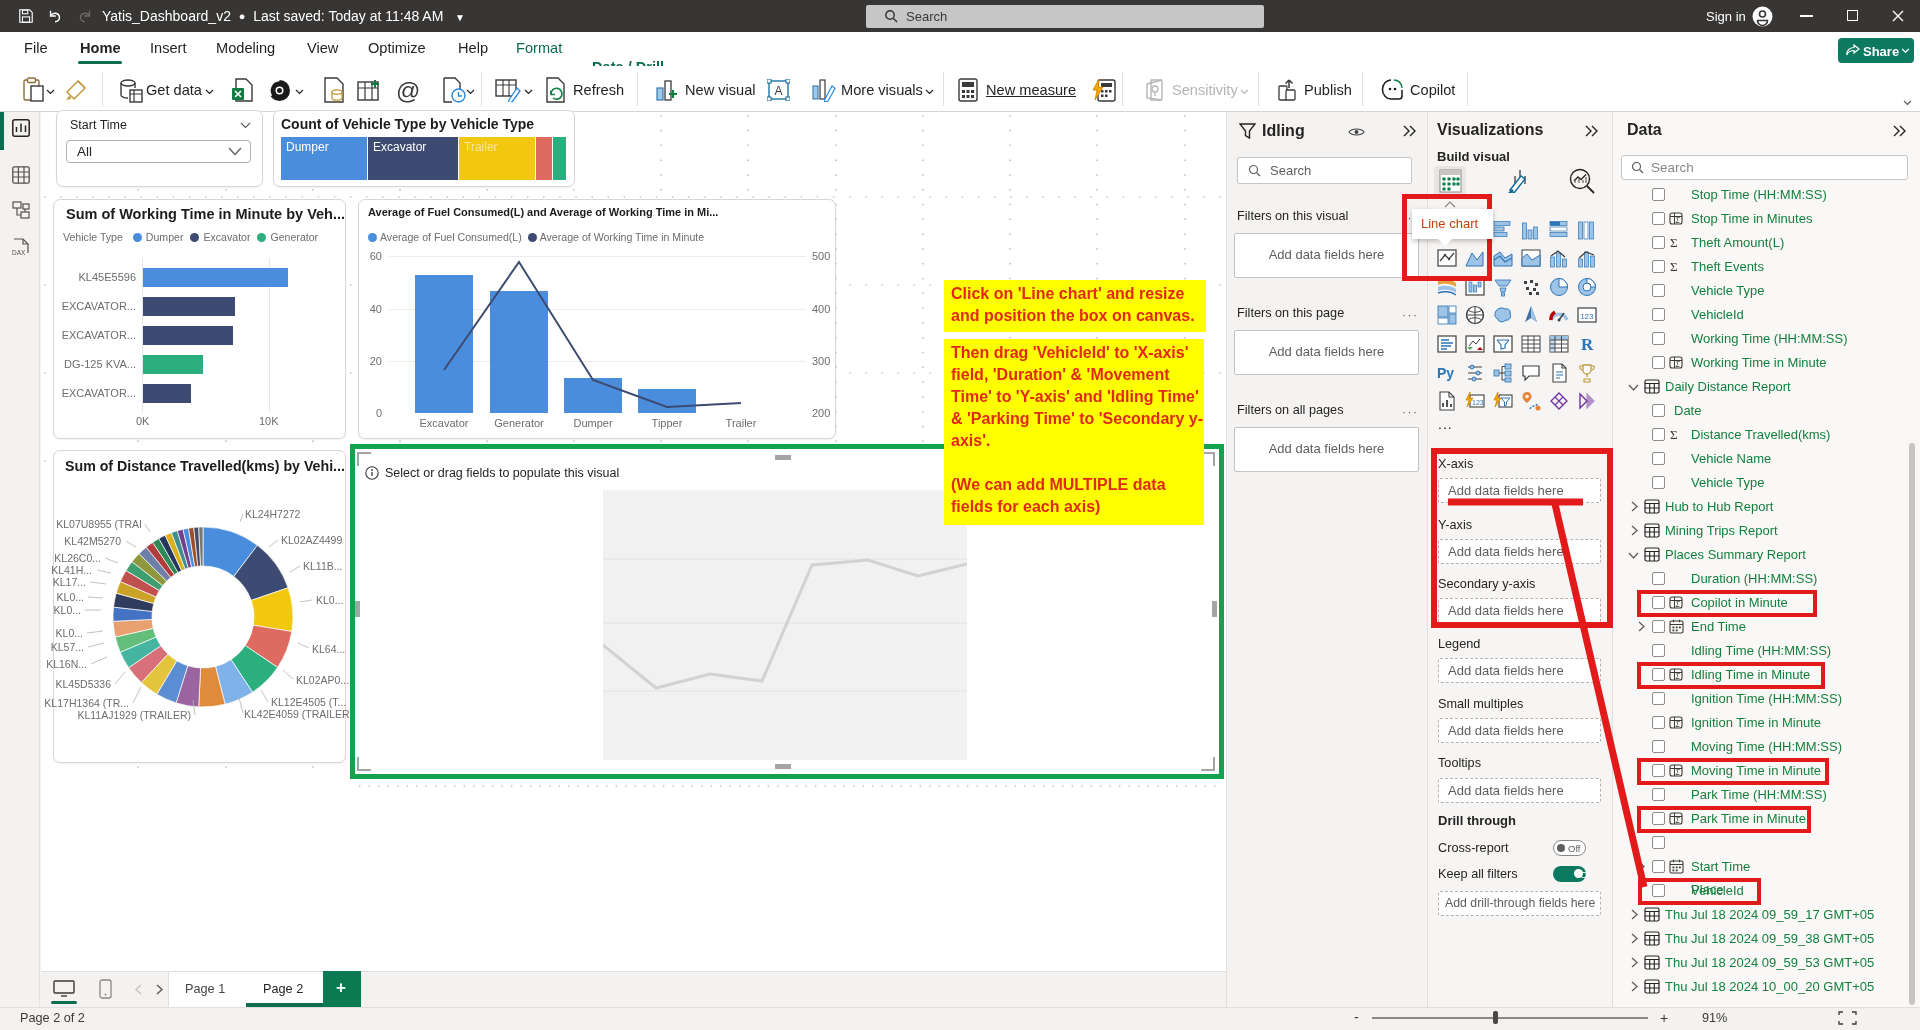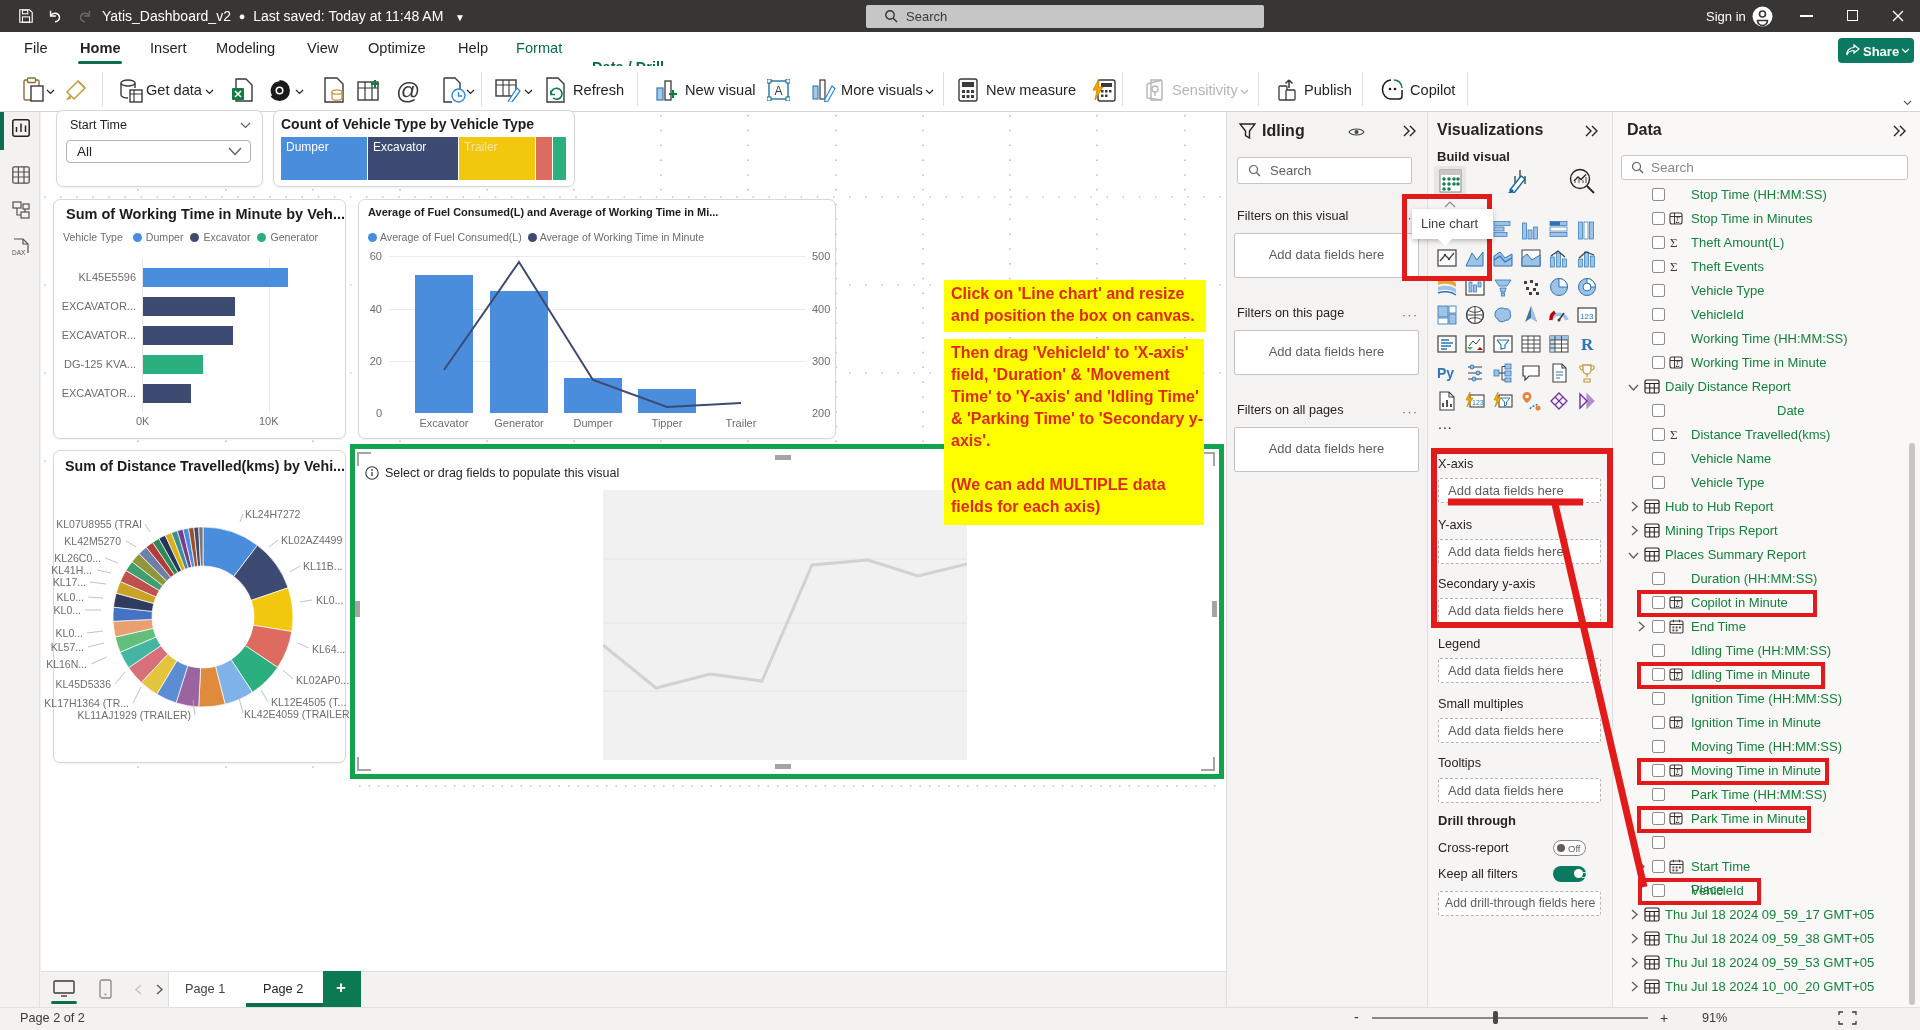--- a/index.html
+++ b/index.html
@@ -173,21 +173,21 @@
 <rect x="5" y="4" width="12" height="5" fill="#3b3a39"></rect>
 <g fill="#3b3a39">
       <rect x="5" y="12" width="3" height="3"></rect>
       <rect x="9.5" y="12" width="3" height="3"></rect>
       <rect x="14" y="12" width="3" height="3"></rect>
       <rect x="5" y="17" width="3" height="3"></rect>
       <rect x="9.5" y="17" width="3" height="3"></rect>
       <rect x="14" y="17" width="3" height="3"></rect>
     </g>
   </svg>
-<div class="abs" style="left:986px;top:82px;font-size:14.6px;color:#252423;white-space:nowrap;">New measure</div>
+<div class="abs" style="left:986px;top:82px;font-size:14.6px;color:#252423;white-space:nowrap;text-decoration:underline;">New measure</div>
 <svg class="tb-ic" style="left:1092px;top:78px;" width="24" height="24" viewBox="0 0 24 24">
 <rect x="6" y="2" width="17" height="21" rx="2" fill="#fff" stroke="#3b3a39" stroke-width="1.4"></rect>
 <g fill="#3b3a39">
       <rect x="9" y="5" width="11" height="4"></rect>
       <rect x="9" y="12" width="2.5" height="2.5"></rect>
       <rect x="13" y="12" width="2.5" height="2.5"></rect>
       <rect x="17" y="12" width="2.5" height="2.5"></rect>
       <rect x="9" y="16.5" width="2.5" height="2.5"></rect>
       <rect x="13" y="16.5" width="2.5" height="2.5"></rect>
     </g>
@@ -761,21 +761,21 @@
 <div class="dfield" style="left:1691px;top:355px;">Working Time in Minute</div>
 <svg class="abs" style="left:1628px;top:384px;" width="11" height="7" viewBox="0 0 11 7">
     <path d="M1 1 L5.5 6 L10 1" fill="none" stroke="#605e5c" stroke-width="1.3"></path>
   </svg>
 <svg class="abs" style="left:1644px;top:379px;" width="16" height="15" viewBox="0 0 16 15">
 <rect x="1" y="1" width="14" height="13" rx="1.5" fill="none" stroke="#252423" stroke-width="1.2"></rect>
 <path d="M1 4.5 h14 M5.7 4.5 V14 M10.3 4.5 V14 M1 9 h14" stroke="#252423" stroke-width="1.1"></path>
   </svg>
 <div class="dfield" style="left:1665px;top:379px;">Daily Distance Report</div>
 <div class="cbx" style="left:1652px;top:404px;"></div>
-<div class="dfield" style="left:1777px;top:403px;">Date</div>
+<div class="dfield" style="left:1674px;top:403px;">Date</div>
 <div class="cbx" style="left:1652px;top:428px;"></div>
 <div class="abs" style="left:1670px;top:427px;font-size:13px;color:#3b3a39;font-family:'Liberation Serif',serif;">Σ</div>
 <div class="dfield" style="left:1691px;top:427px;">Distance Travelled(kms)</div>
 <div class="cbx" style="left:1652px;top:452px;"></div>
 <div class="dfield" style="left:1691px;top:451px;">Vehicle Name</div>
 <div class="cbx" style="left:1652px;top:476px;"></div>
 <div class="dfield" style="left:1691px;top:475px;">Vehicle Type</div>
 <svg class="abs" style="left:1631px;top:501px;" width="7" height="11" viewBox="0 0 7 11">
     <path d="M1 1 L6 5.5 L1 10" fill="none" stroke="#605e5c" stroke-width="1.3"></path>
   </svg>
@@ -909,21 +909,21 @@
     <path d="M1 1 L6 5.5 L1 10" fill="none" stroke="#605e5c" stroke-width="1.3"></path>
   </svg>
 <svg class="abs" style="left:1644px;top:979px;" width="16" height="15" viewBox="0 0 16 15">
 <rect x="1" y="1" width="14" height="13" rx="1.5" fill="none" stroke="#252423" stroke-width="1.2"></rect>
 <path d="M1 4.5 h14 M5.7 4.5 V14 M10.3 4.5 V14 M1 9 h14" stroke="#252423" stroke-width="1.1"></path>
   </svg>
 <div class="dfield" style="left:1665px;top:979px;">Thu Jul 18 2024 10_00_20 GMT+05</div>
 <div class="abs" style="left:1909px;top:443px;width:6px;height:562px;background:#c8c6c4;border-radius:3px;"></div>
 <div class="redbox" style="left:1402px;top:194px;width:90px;height:87px;z-index:40;border-width:5px;"></div>
 <div class="abs" style="left:1412px;top:209px;width:81px;height:30px;background:#fff;box-shadow:0 2px 5px rgba(0,0,0,0.25);z-index:41;"></div>
-<div class="abs" style="left:1421px;top:216px;font-size:13px;color:#404040;z-index:42;">Line chart</div>
+<div class="abs" style="left:1421px;top:216px;font-size:13px;color:#c2410c;z-index:42;">Line chart</div>
 <svg class="abs" style="left:1438px;top:239px;z-index:42;" width="14" height="8" viewBox="0 0 14 8">
     <path d="M0 0 L7 7 L14 0z" fill="#fff"></path>
   </svg>
 <svg class="abs" style="left:1444px;top:201px;z-index:39;" width="12" height="7" viewBox="0 0 12 7">
     <path d="M1 6 L6 1 L11 6" fill="none" stroke="#8a8886" stroke-width="1.2"></path>
   </svg>
 <div class="redbox" style="left:1431px;top:448px;width:182px;height:180px;z-index:40;border-width:6px;"></div>
 <svg class="abs" style="left:1420px;top:490px;width:260px;height:420px;z-index:44;" viewBox="0 0 260 420">
 <line x1="28" y1="12" x2="163" y2="12" stroke="#E21A1A" stroke-width="7"></line>
 <line x1="135" y1="14" x2="224" y2="397" stroke="#E21A1A" stroke-width="7"></line>

